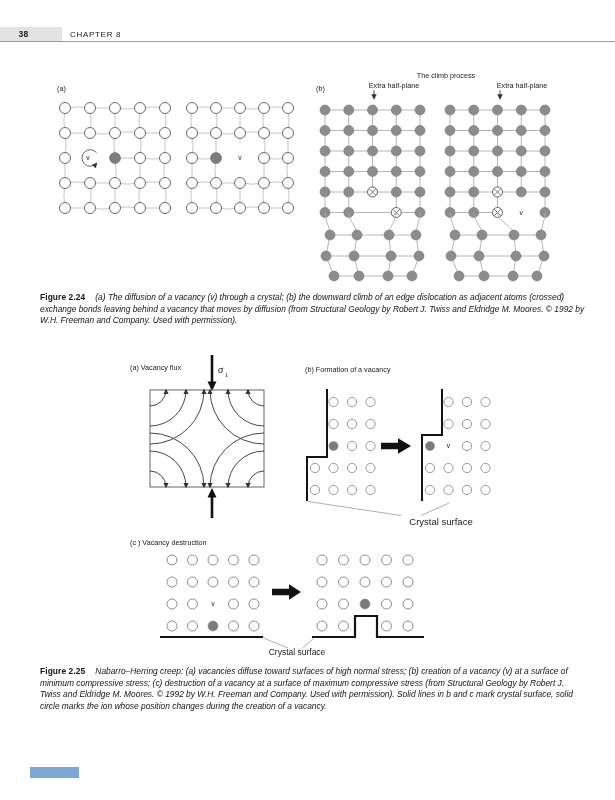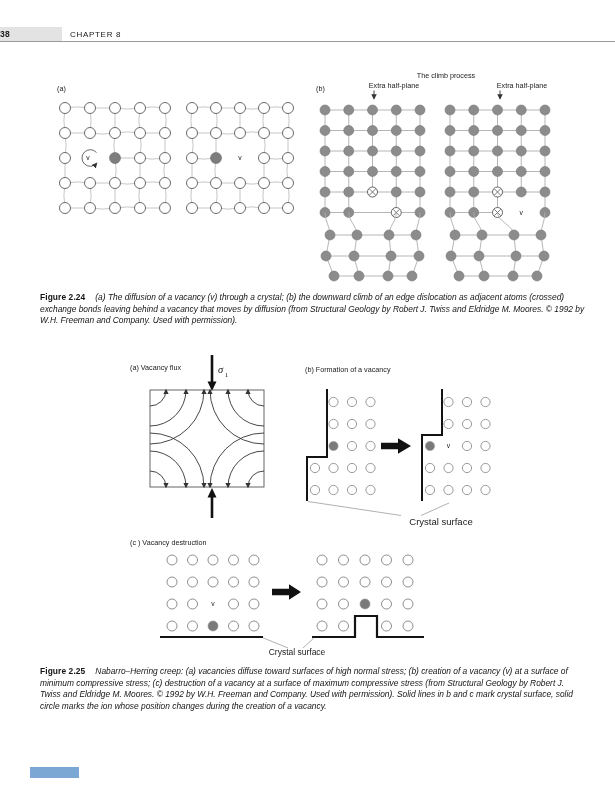--- a/index.html
+++ b/index.html
@@ -1,19 +1,19 @@
 <!DOCTYPE html>
 <html><head>
 <meta charset="utf-8">
 <style>
   *{margin:0;padding:0;box-sizing:border-box}
   html,body{width:615px;height:800px;background:#fff;overflow:hidden}
   body{position:relative;font-family:"Liberation Sans",sans-serif;color:#1a1a1a}
   .pagenum-box{position:absolute;left:0;top:27px;width:62px;height:14px;background:#e3e3e3;
-    display:flex;align-items:center;justify-content:flex-start;padding-right:15px;
+    display:flex;align-items:center;justify-content:center;padding-right:15px;
     font-size:8.5px;font-weight:bold;letter-spacing:.2px}
   .chapter{position:absolute;left:70px;top:30px;font-size:8px;letter-spacing:.7px;color:#161616}
   .header-rule{position:absolute;left:0;top:41px;width:615px;height:1px;background:#9a9a9a}
   #fig-svg{position:absolute;left:0;top:0}
   .lbl{font-family:"Liberation Sans",sans-serif;font-size:7.2px;fill:#1a1a1a}
   .sigma{font-family:"Liberation Serif",serif;font-style:italic;font-size:10.5px;fill:#111}
   .sigmasub{font-family:"Liberation Serif",serif;font-size:6.5px;fill:#111}
   .cs{font-family:"Liberation Sans",sans-serif;font-size:9.5px;fill:#1a1a1a}
   .cs2{font-family:"Liberation Sans",sans-serif;font-size:8.5px;fill:#1a1a1a}
   .surf{stroke:#131313;stroke-width:2;fill:none}

